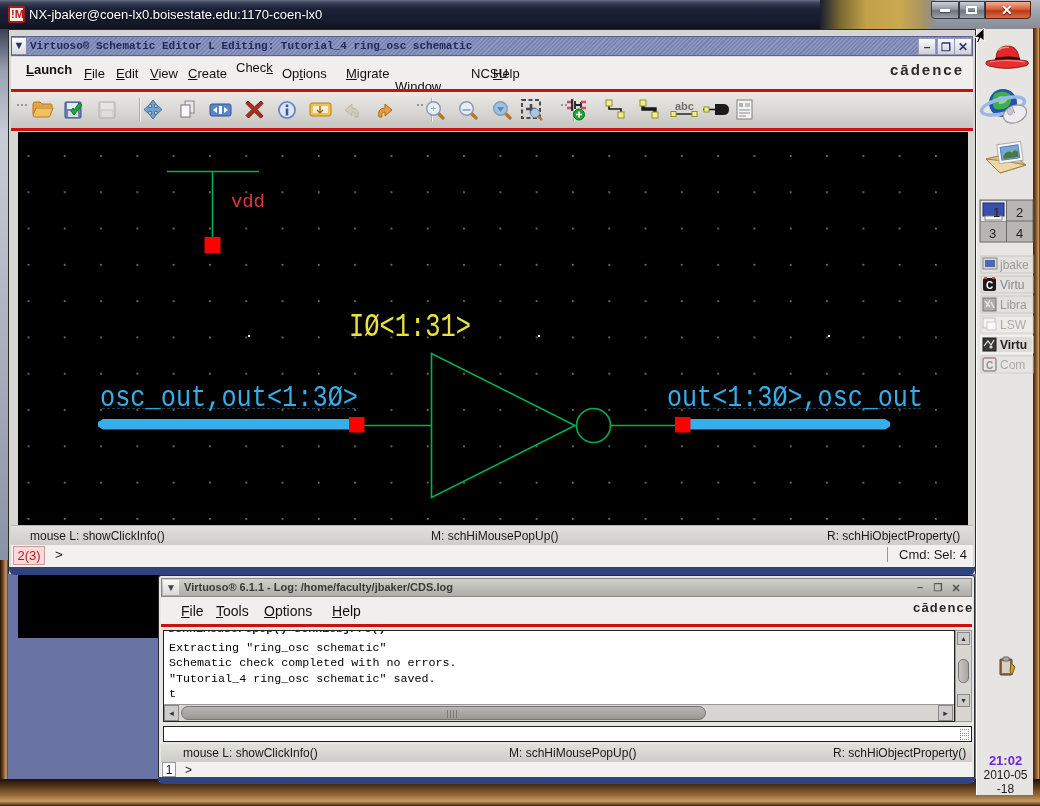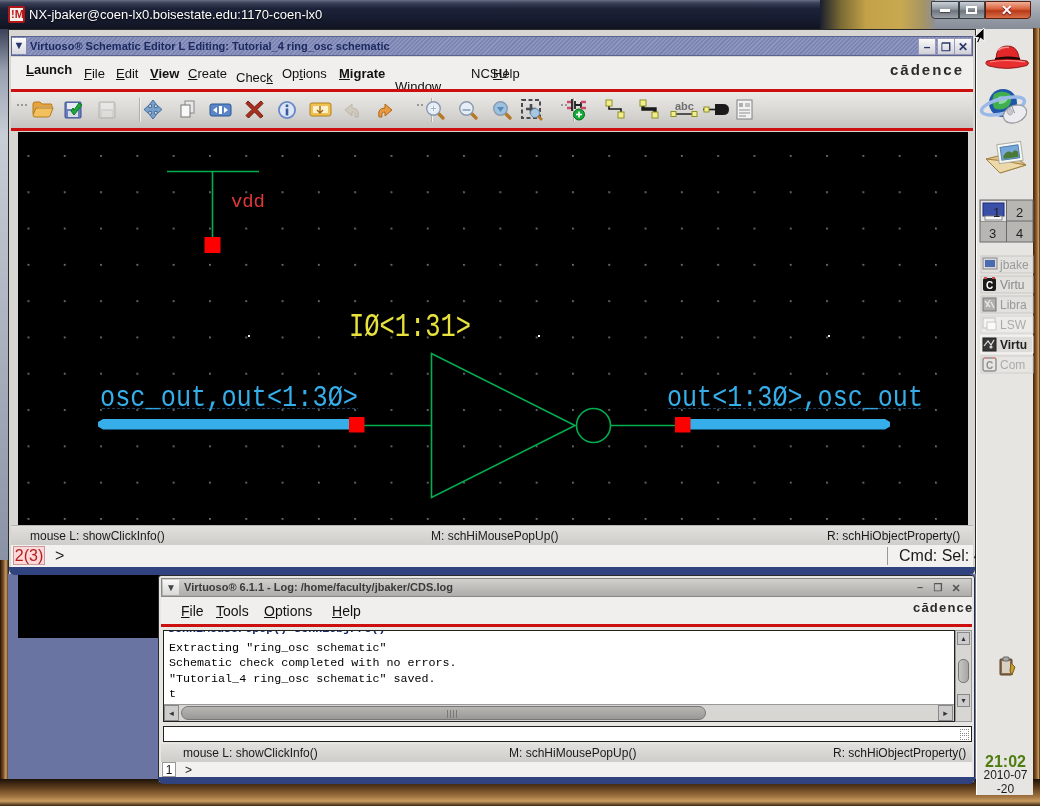--- a/index.html
+++ b/index.html
@@ -34,35 +34,35 @@
 
 <div class="abs" style="left:1033px;top:28px;width:7px;height:778px;background:linear-gradient(90deg,#3a2410,#8a5426 45%,#c89a5e 80%,#2a1a0c);"></div>
 
 <div class="abs" style="left:0;top:779px;width:1040px;height:27px;background:linear-gradient(180deg,#1c1208 0%,#5a3a1c 30%,#9a6e3c 62%,#c79a5e 82%,#3a250f 100%);"></div>
 
 <div class="abs" id="mainwin" style="left:8px;top:29px;width:968px;height:545px;background:#d8d6d3;border:1px solid #2a2a2a;border-bottom:none;border-radius:1px;">
 
   <div class="abs" style="left:2px;top:6px;width:962px;height:20px;
     background:repeating-linear-gradient(135deg,#8d96c0 0 1.5px,#7b84b1 1.5px 3px);border:1px solid #5a6390;">
     <div class="abs" style="left:0px;top:1px;width:15px;height:16px;background:linear-gradient(180deg,#fdfdfd,#d8d8e0);border-right:1px solid #8a8ab0;color:#27356e;font-weight:bold;font-size:11px;text-align:center;line-height:15px;">▼</div>
-    <div class="abs" style="left:18px;top:3px;color:#1c2a60;font-weight:bold;font-size:11px;white-space:nowrap;">Virtuoso® Schematic Editor L Editing: Tutorial_4 ring_osc schematic</div>
+    <div class="abs" style="left:18px;top:3px;color:#1c2a60;font-weight:bold;font-size:11px;white-space:nowrap;font-family:Liberation Mono, monospace;">Virtuoso® Schematic Editor L Editing: Tutorial_4 ring_osc schematic</div>
     <div class="abs" style="right:36px;top:1px;width:18px;height:17px;background:linear-gradient(180deg,#fafafa,#d0d0d8);border:1px solid #9a9ab8;color:#2a3668;font-weight:bold;font-size:12px;text-align:center;line-height:16px;">–</div>
     <div class="abs" style="right:17px;top:1px;width:18px;height:17px;background:linear-gradient(180deg,#fafafa,#d0d0d8);border:1px solid #9a9ab8;color:#2a3668;font-weight:bold;font-size:11px;text-align:center;line-height:16px;">❐</div>
     <div class="abs" style="right:0px;top:1px;width:18px;height:17px;background:linear-gradient(180deg,#fafafa,#d0d0d8);border:1px solid #9a9ab8;color:#2a3668;font-weight:bold;font-size:12px;text-align:center;line-height:16px;">✕</div>
   </div>
 
   <div class="abs" style="left:2px;top:27px;width:962px;height:32px;background:#f0efed;color:#111;font-size:13px;">
     <span class="abs" style="left:15px;top:5px;font-weight:bold;"><u>L</u>aunch</span>
     <span class="abs" style="left:73px;top:9px;"><u>F</u>ile</span>
     <span class="abs" style="left:105px;top:9px;"><u>E</u>dit</span>
-    <span class="abs" style="left:139px;top:9px;font-weight:bold;"><u>V</u>iew</span>
+    <span class="abs" style="left:139px;top:9px;"><u>V</u>iew</span>
     <span class="abs" style="left:177px;top:9px;"><u>C</u>reate</span>
-    <span class="abs" style="left:225px;top:13px;">Chec<u>k</u></span>
+    <span class="abs" style="left:225px;top:3px;">Chec<u>k</u></span>
     <span class="abs" style="left:271px;top:9px;">Op<u>t</u>ions</span>
-    <span class="abs" style="left:328px;top:9px;font-weight:bold;"><u>M</u>igrate</span>
+    <span class="abs" style="left:335px;top:9px;"><u>M</u>igrate</span>
     <span class="abs" style="left:384px;top:22px;"><u>W</u>indow</span>
     <span class="abs" style="left:460px;top:9px;text-align:right;">NCSU</span>
     <span class="abs" style="left:482px;top:9px;"><u>H</u>elp</span>
     <span class="abs" style="left:879px;top:4px;font-size:15px;font-weight:bold;letter-spacing:2px;color:#2b2b2b;white-space:nowrap;">cādence</span>
   </div>
 
   <div class="abs" style="left:2px;top:59px;width:962px;height:3px;background:#cc0f0f;"></div>
 
   <div class="abs" id="toolbar" style="left:2px;top:62px;width:962px;height:36px;background:linear-gradient(180deg,#eceae7 0%,#d7d5d2 60%,#c6c4c1 100%);">
   <svg width="962" height="36" style="position:absolute;left:0;top:0;">
@@ -255,21 +255,21 @@
     <line x1="650" y1="276.5" x2="904" y2="276.5" stroke="rgba(40,140,200,0.5)" stroke-width="1" stroke-dasharray="3 2"></line>
   </svg>
   </div>
 
   <div class="abs" style="left:2px;top:495px;width:962px;height:20px;background:linear-gradient(180deg,#e2e0dd,#cfcdca);border-top:1px solid #b8b6b3;color:#1a1a1a;font-size:12px;white-space:nowrap;">
     <span class="abs" style="left:19px;top:3px;">mouse L: showClickInfo()</span>
     <span class="abs" style="left:420px;top:3px;">M: schHiMousePopUp()</span>
     <span class="abs" style="left:816px;top:3px;">R: schHiObjectProperty()</span>
   </div>
 
-  <div class="abs" style="left:2px;top:515px;width:962px;height:22px;background:#f2f1ef;color:#1a1a1a;font-size:16px;">
+  <div class="abs" style="left:2px;top:515px;width:962px;height:22px;background:#f2f1ef;color:#1a1a1a;font-size:13px;">
     <span class="abs" style="left:2px;top:1px;width:32px;height:19px;background:#ffd9d9;border:1px solid #c89a9a;color:#b02020;text-align:center;line-height:18px;">2(3)</span>
     <span class="abs" style="left:44px;top:2px;">&gt;</span>
     <span class="abs" style="left:876px;top:2px;border-left:1px solid #999;padding-left:11px;white-space:nowrap;">Cmd: Sel: 4</span>
   </div>
 
   <div class="abs" style="left:0px;top:537px;width:966px;height:8px;background:#31437e;border-radius:0 0 6px 6px;"></div>
 </div>
 
 <div class="abs" id="logwin" style="left:158px;top:575px;width:817px;height:208px;background:#e8e6e3;border:1px solid #2a2a2a;border-radius:3px 3px 0 0;">
 
@@ -425,20 +425,20 @@
 
     <g transform="translate(22,628)">
       <rect x="1" y="2" width="12" height="16" rx="1" fill="#8a6a4a" stroke="#5a4028"></rect>
       <rect x="3" y="4" width="8" height="12" fill="#d8d0c4"></rect>
       <rect x="4" y="0" width="6" height="4" rx="1" fill="#a8a8a8" stroke="#666"></rect>
       <path d="M12 6 L16 10 L13 18 L11 14 Z" fill="#c8a030" stroke="#806018"></path>
     </g>
   </svg>
   </div>
 
-  <div class="abs" style="left:0;top:724px;width:57px;text-align:center;color:#4d7c0f;font-size:16px;font-weight:bold;">21:02</div>
-  <div class="abs" style="left:0;top:739px;width:57px;text-align:center;color:#1a1a1a;font-size:12px;">2010-07</div>
-  <div class="abs" style="left:0;top:753px;width:57px;text-align:center;color:#1a1a1a;font-size:12px;">-20</div>
+  <div class="abs" style="left:0;top:724px;width:57px;text-align:center;color:#6d28d9;font-size:13px;font-weight:bold;">21:02</div>
+  <div class="abs" style="left:0;top:739px;width:57px;text-align:center;color:#1a1a1a;font-size:12px;">2010-05</div>
+  <div class="abs" style="left:0;top:753px;width:57px;text-align:center;color:#1a1a1a;font-size:12px;">-18</div>
 </div>
 
 <svg class="abs" style="left:970px;top:27px;" width="18" height="20">
   <path d="M14 1 L14 14 L10.5 11 L8.5 16 L6.5 15.2 L8.5 10.5 L4 10.5 Z" fill="#000" stroke="#fff" stroke-width="0.9"></path>
 </svg>
 
 </body></html>

